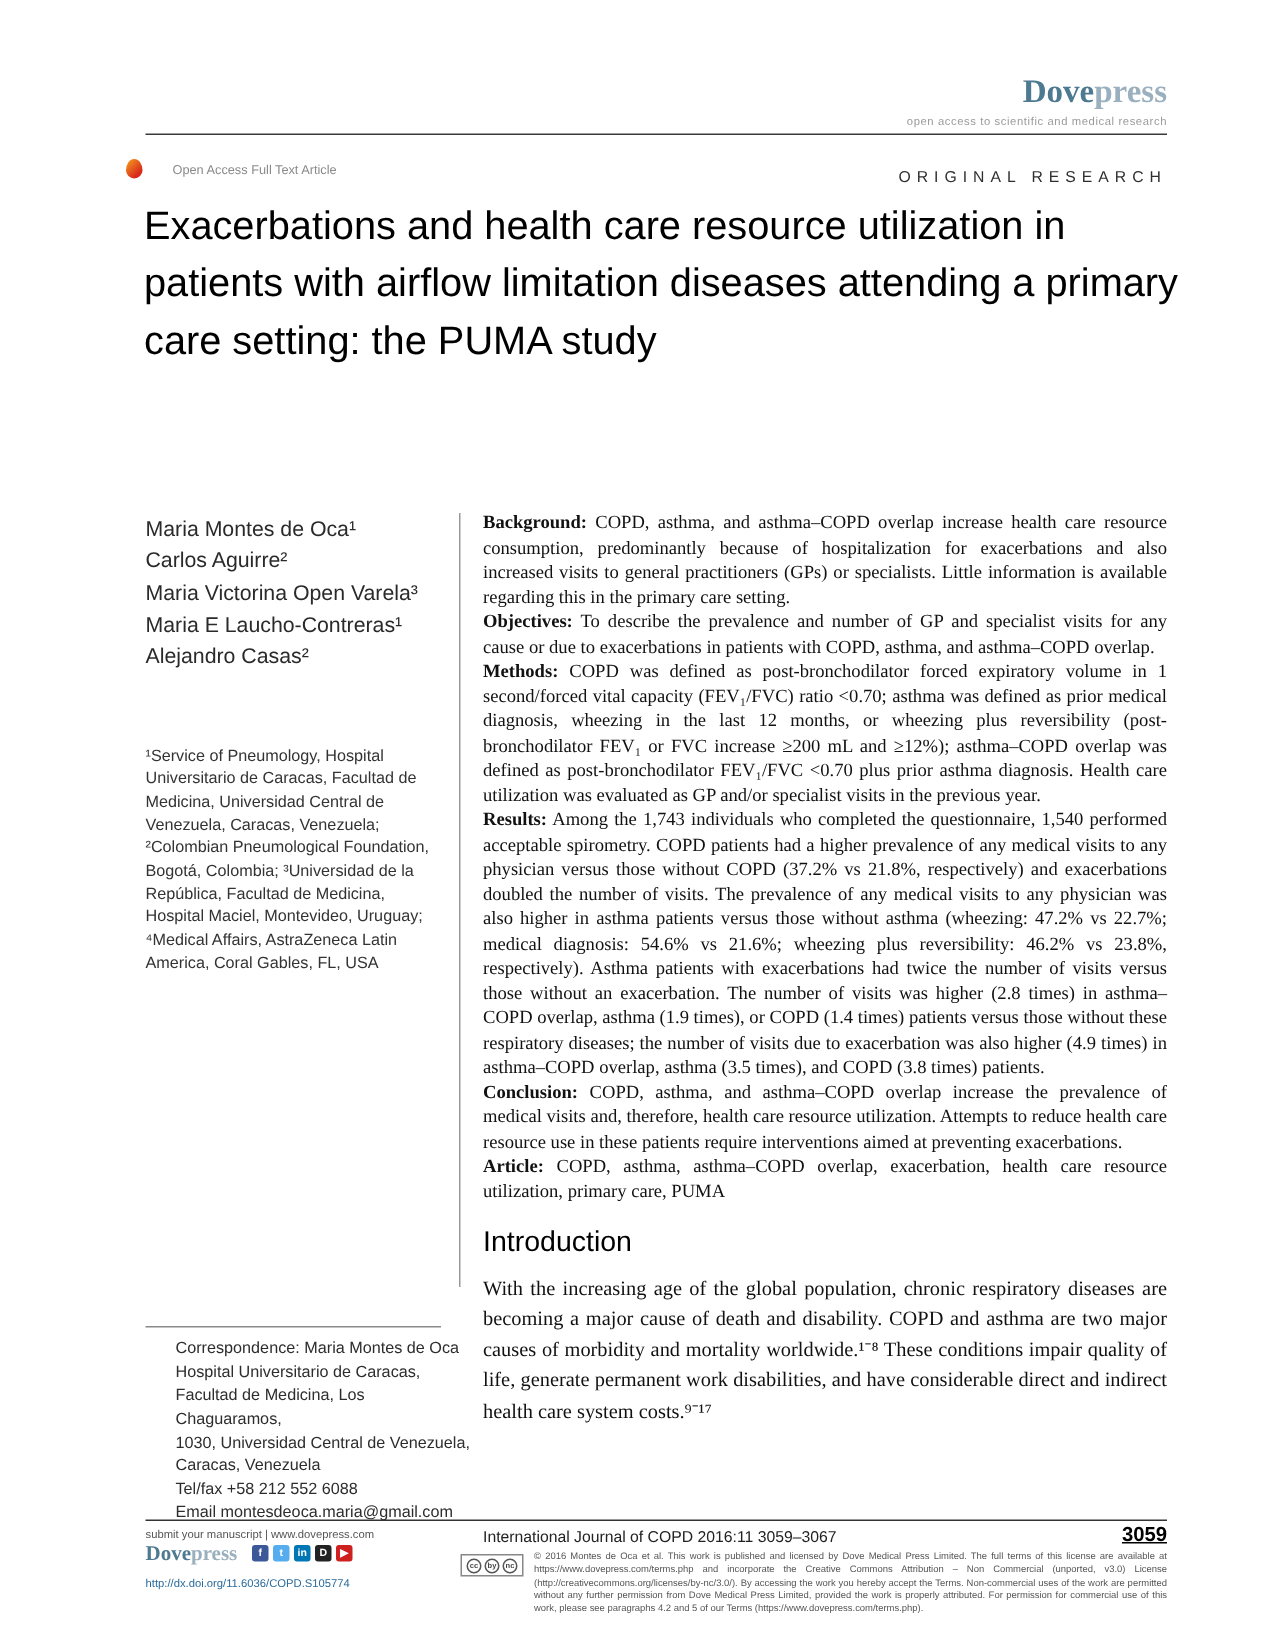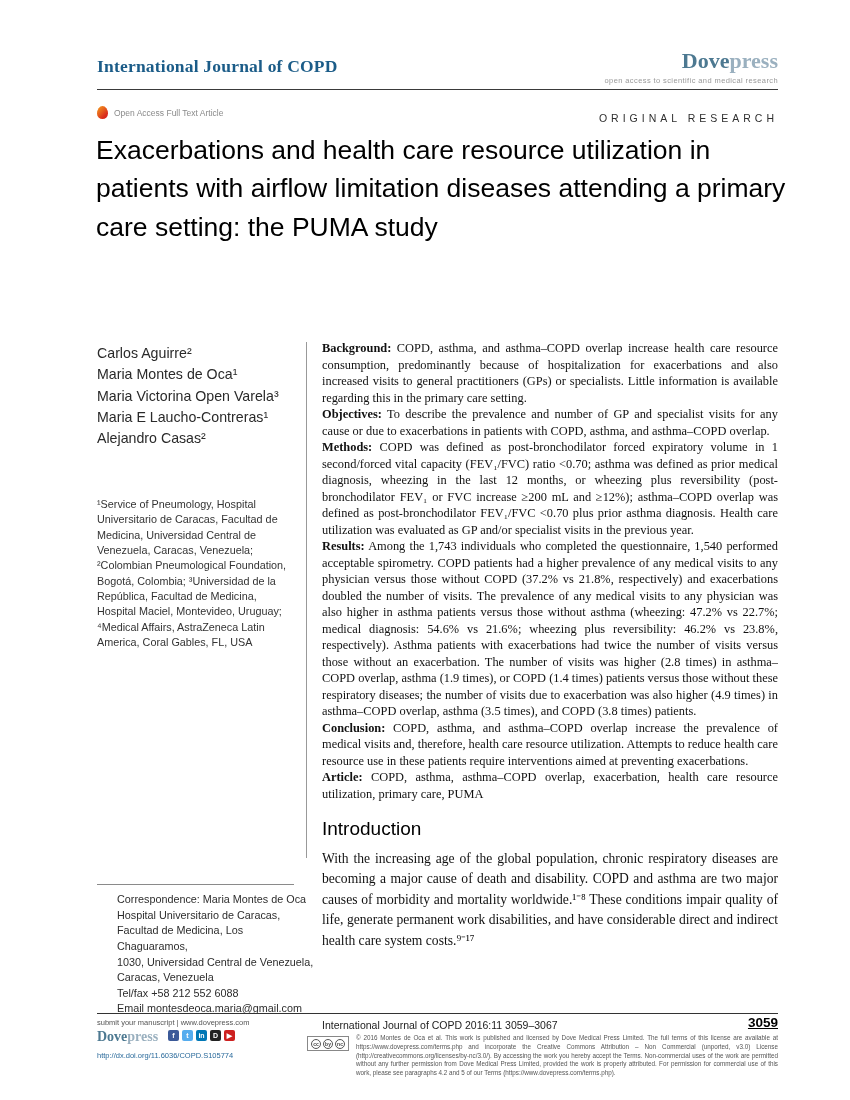--- a/index.html
+++ b/index.html
@@ -8,21 +8,21 @@
   .page { position:relative; width:850px; height:1100px; background:#fff; margin:0 auto; overflow:hidden; }
 
   
   .journal-name { position:absolute; left:97px; top:56px; font-family:"Liberation Serif", serif; font-weight:bold; font-size:17.5px; color:#1b5c88; letter-spacing:.2px; }
   .publisher { position:absolute; right:72px; top:50px; text-align:right; }
   .dove-logo { font-family:"Liberation Serif", serif; font-size:22px; font-weight:bold; color:#4d7991; line-height:1; }
   .dove-logo .press { color:#9ab0bf; }
   .tagline { font-size:7.5px; color:#9a9a9a; margin-top:4px; letter-spacing:.4px; }
   .header-rule { position:absolute; left:97px; top:89px; width:681px; height:1px; background:#3a3a3a; }
 
-  .open-access { position:absolute; left:97px; top:106px; display:flex; align-items:center; gap:6px; font-size:8.5px; color:#8a8a8a; }
+  .open-access { position:absolute; left:84px; top:106px; display:flex; align-items:center; gap:20px; font-size:8.5px; color:#8a8a8a; }
   .oa-icon { width:11px; height:13px; background:linear-gradient(135deg,#f08a1d 15%,#d92a1c 75%); border-radius:50% 50% 50% 50% / 58% 58% 42% 42%; }
   .article-type { position:absolute; right:72px; top:112px; font-size:10.5px; letter-spacing:4px; color:#2e2e2e; }
 
   .title { position:absolute; left:96px; top:131px; width:705px; font-size:26.5px; line-height:1.45; font-weight:400; color:#000; }
 
   
   .authors { position:absolute; left:97px; top:343px; width:200px; font-size:14.2px; line-height:1.5; color:#2a2a2a; }
   .affiliations { position:absolute; left:97px; top:497px; width:197px; font-size:10.8px; line-height:1.42; color:#333; }
   .corr-rule { position:absolute; left:97px; top:884px; width:197px; height:1px; background:#8a8a8a; }
   .correspondence { position:absolute; left:97px; top:892px; width:197px; font-size:10.8px; line-height:1.45; color:#2d2d2d; white-space:pre-line;margin-left:20px; }
@@ -49,38 +49,37 @@
   .page-number { position:absolute; right:72px; top:1015px; font-size:13.5px; font-weight:bold; color:#000;text-decoration:underline; }
   .license-box { position:absolute; left:307px; top:1036px; width:42px; height:15px; border:1px solid #888; display:flex; align-items:center; justify-content:center; gap:2px; }
   .cc-circle { width:10px; height:10px; border:1px solid #555; border-radius:50%; font-size:5px; line-height:9px; text-align:center; color:#444; font-weight:bold; }
   .legal { position:absolute; left:356px; top:1034px; width:422px; font-size:6.3px; line-height:1.4; color:#555; text-align:justify; }
 </style>
 </head>
 <body>
 
 <div class="page">
 
-  <div class="journal-name">International Journal of COPD</div>
   <div class="publisher">
     <div class="dove-logo"><span>Dove</span><span class="press">press</span></div>
     <div class="tagline">open access to scientific and medical research</div>
   </div>
   <div class="header-rule"></div>
 
   <div class="open-access">
     <span class="oa-icon"></span>
     <span>Open Access Full Text Article</span>
   </div>
   <div class="article-type">ORIGINAL RESEARCH</div>
 
   <h1 class="title">Exacerbations and health care resource utilization in patients with airflow limitation diseases attending a primary care setting: the PUMA study</h1>
 
   <div class="authors">
+    <div>Maria Montes de Oca¹</div>
     <div>Carlos Aguirre²</div>
-    <div>Maria Montes de Oca¹</div>
     <div>Maria Victorina Open Varela³</div>
     <div>Maria E Laucho-Contreras¹</div>
     <div>Alejandro Casas²</div>
   </div>
   <div class="affiliations">¹Service of Pneumology, Hospital Universitario de Caracas, Facultad de Medicina, Universidad Central de Venezuela, Caracas, Venezuela; ²Colombian Pneumological Foundation, Bogotá, Colombia; ³Universidad de la República, Facultad de Medicina, Hospital Maciel, Montevideo, Uruguay; ⁴Medical Affairs, AstraZeneca Latin America, Coral Gables, FL, USA</div>
   <div class="corr-rule"></div>
   <div class="correspondence">Correspondence: Maria Montes de Oca
 Hospital Universitario de Caracas,
 Facultad de Medicina, Los Chaguaramos,
 1030, Universidad Central de Venezuela,

